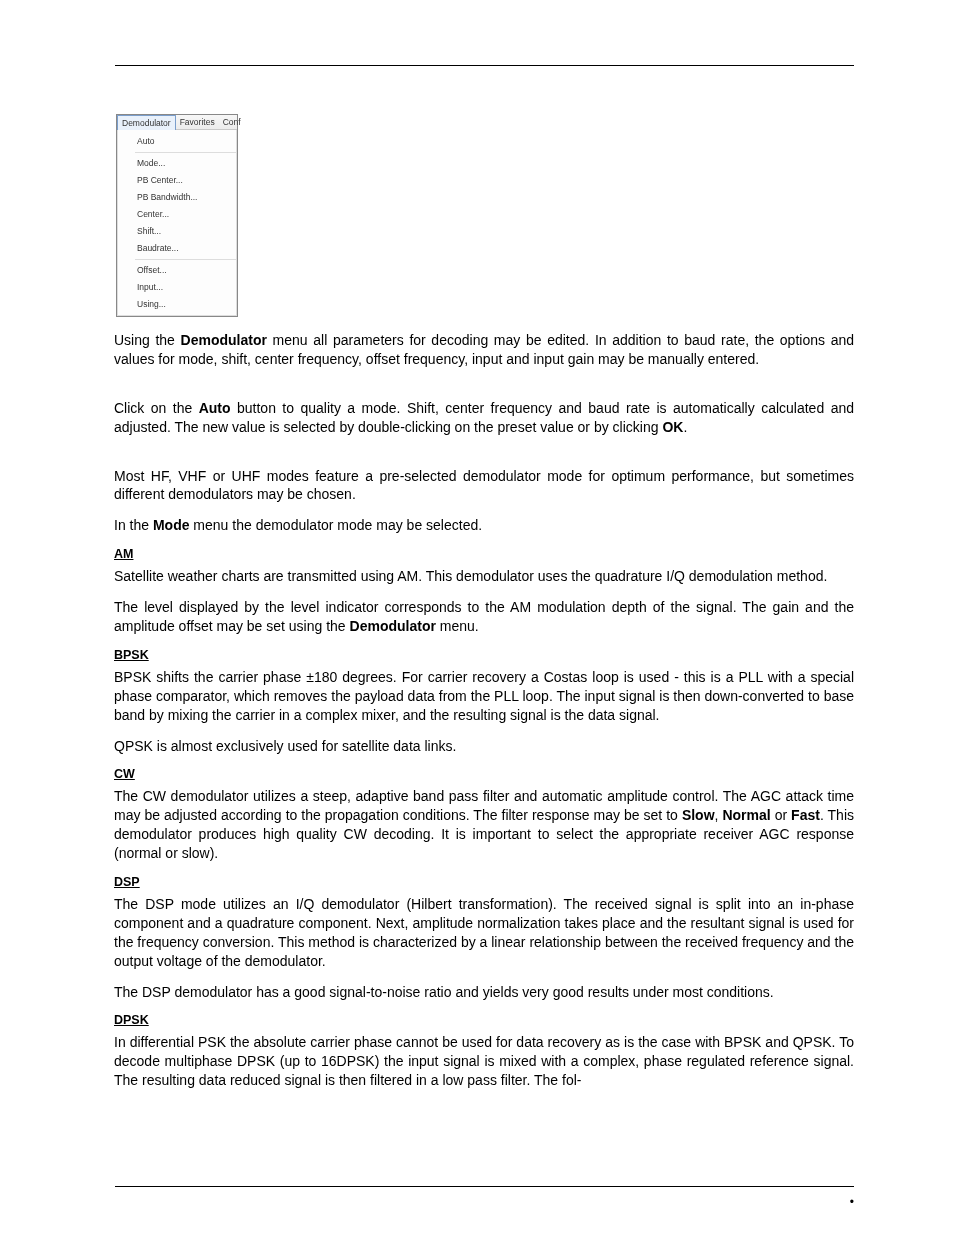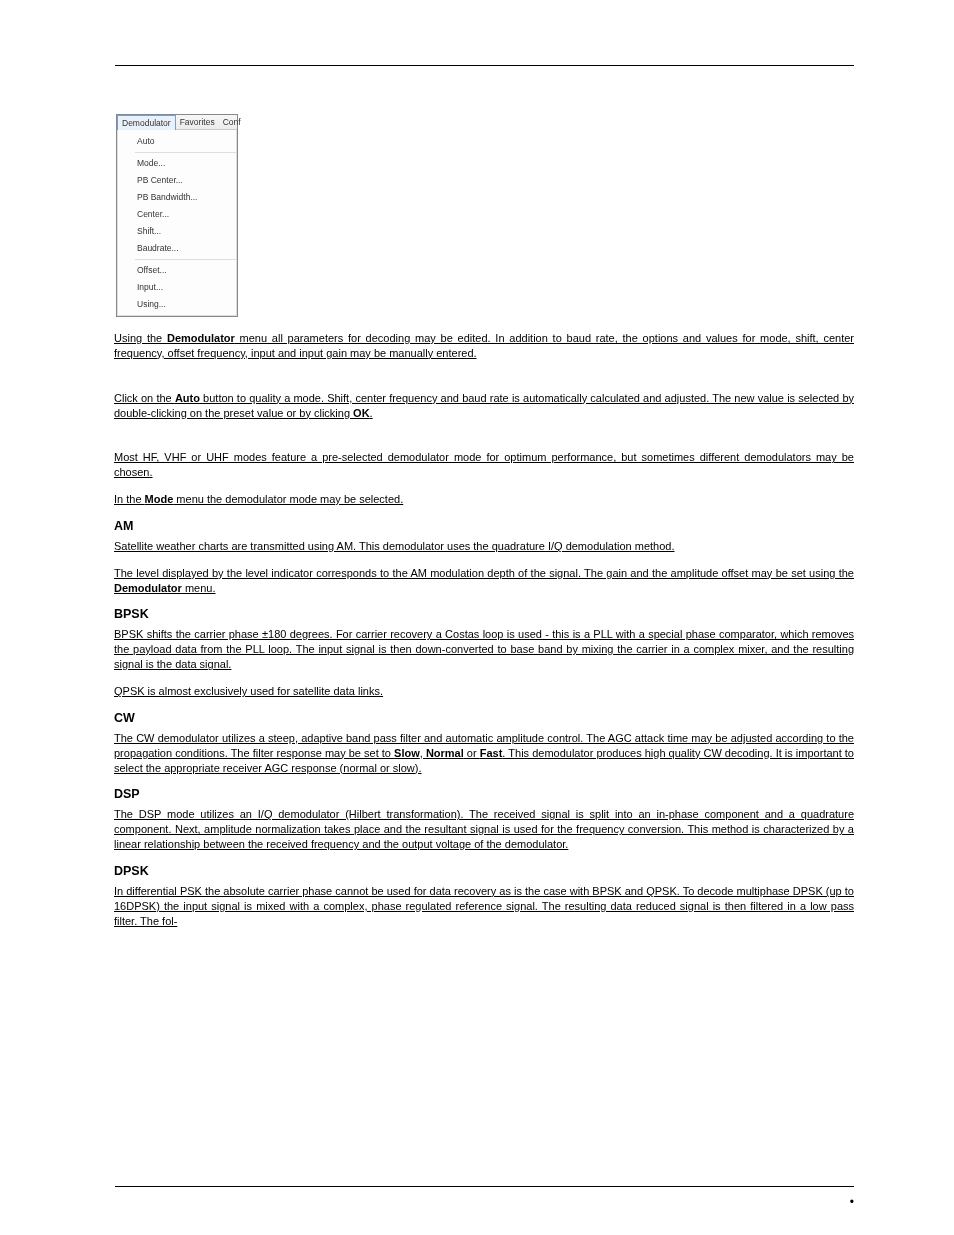--- a/index.html
+++ b/index.html
@@ -69,30 +69,30 @@
   }
   .menu-item {
     padding: 2px 0 2px 20px;
     line-height: 13px;
   }
   .menu-sep {
     border-top: 1px solid #ddd;
     margin: 2px 0 2px 18px;
   }
   p.body {
-    font-size: 11px;
+    font-size: 14px;
     line-height: 1.35;
     margin: 0 0 12px 0;
     text-align: justify;
-    text-decoration: underline;
   }
   p.sub {
     font-size: 12.5px;
     font-weight: bold;
     margin: 6px 0 6px 0;
+    text-decoration: underline;
   }
   .gap { height: 18px; }
   .page-dot {
     position: absolute;
     right: 100px;
     bottom: 26px;
     font-size: 12px;
   }
   strong { font-weight: bold; }
 </style>
@@ -155,20 +155,21 @@
     <p class="body">BPSK shifts the carrier phase ±180 degrees. For carrier recovery a Costas loop is used - this is a PLL with a special phase comparator, which removes the payload data from the PLL loop. The input signal is then down-converted to base band by mixing the carrier in a complex mixer, and the resulting signal is the data signal.</p>
     <p class="body">QPSK is almost exclusively used for satellite data links.</p>
 
     <p class="sub">CW</p>
     <p class="body">
       <span>The CW demodulator utilizes a steep, adaptive band pass filter and automatic amplitude control. The AGC attack time may be adjusted according to the propagation conditions. The filter response may be set to </span><strong>Slow</strong><span>, </span><strong>Normal</strong><span> or </span><strong>Fast</strong><span>. This demodulator produces high quality CW decoding. It is important to select the appropriate receiver AGC response (normal or slow).</span>
     </p>
 
     <p class="sub">DSP</p>
     <p class="body">The DSP mode utilizes an I/Q demodulator (Hilbert transformation). The received signal is split into an in-phase component and a quadrature component. Next, amplitude normalization takes place and the resultant signal is used for the frequency conversion. This method is characterized by a linear relationship between the received frequency and the output voltage of the demodulator.</p>
+    <p class="body">The DSP demodulator has a good signal-to-noise ratio and yields very good results under most conditions.</p>
 
     <p class="sub">DPSK</p>
     <p class="body">In differential PSK the absolute carrier phase cannot be used for data recovery as is the case with BPSK and QPSK. To decode multiphase DPSK (up to 16DPSK) the input signal is mixed with a complex, phase regulated reference signal. The resulting data reduced signal is then filtered in a low pass filter. The fol-</p>
 
   </div>
 
   <div class="bottom-rule"></div>
   <div class="page-dot">•</div>
 </div>
 

